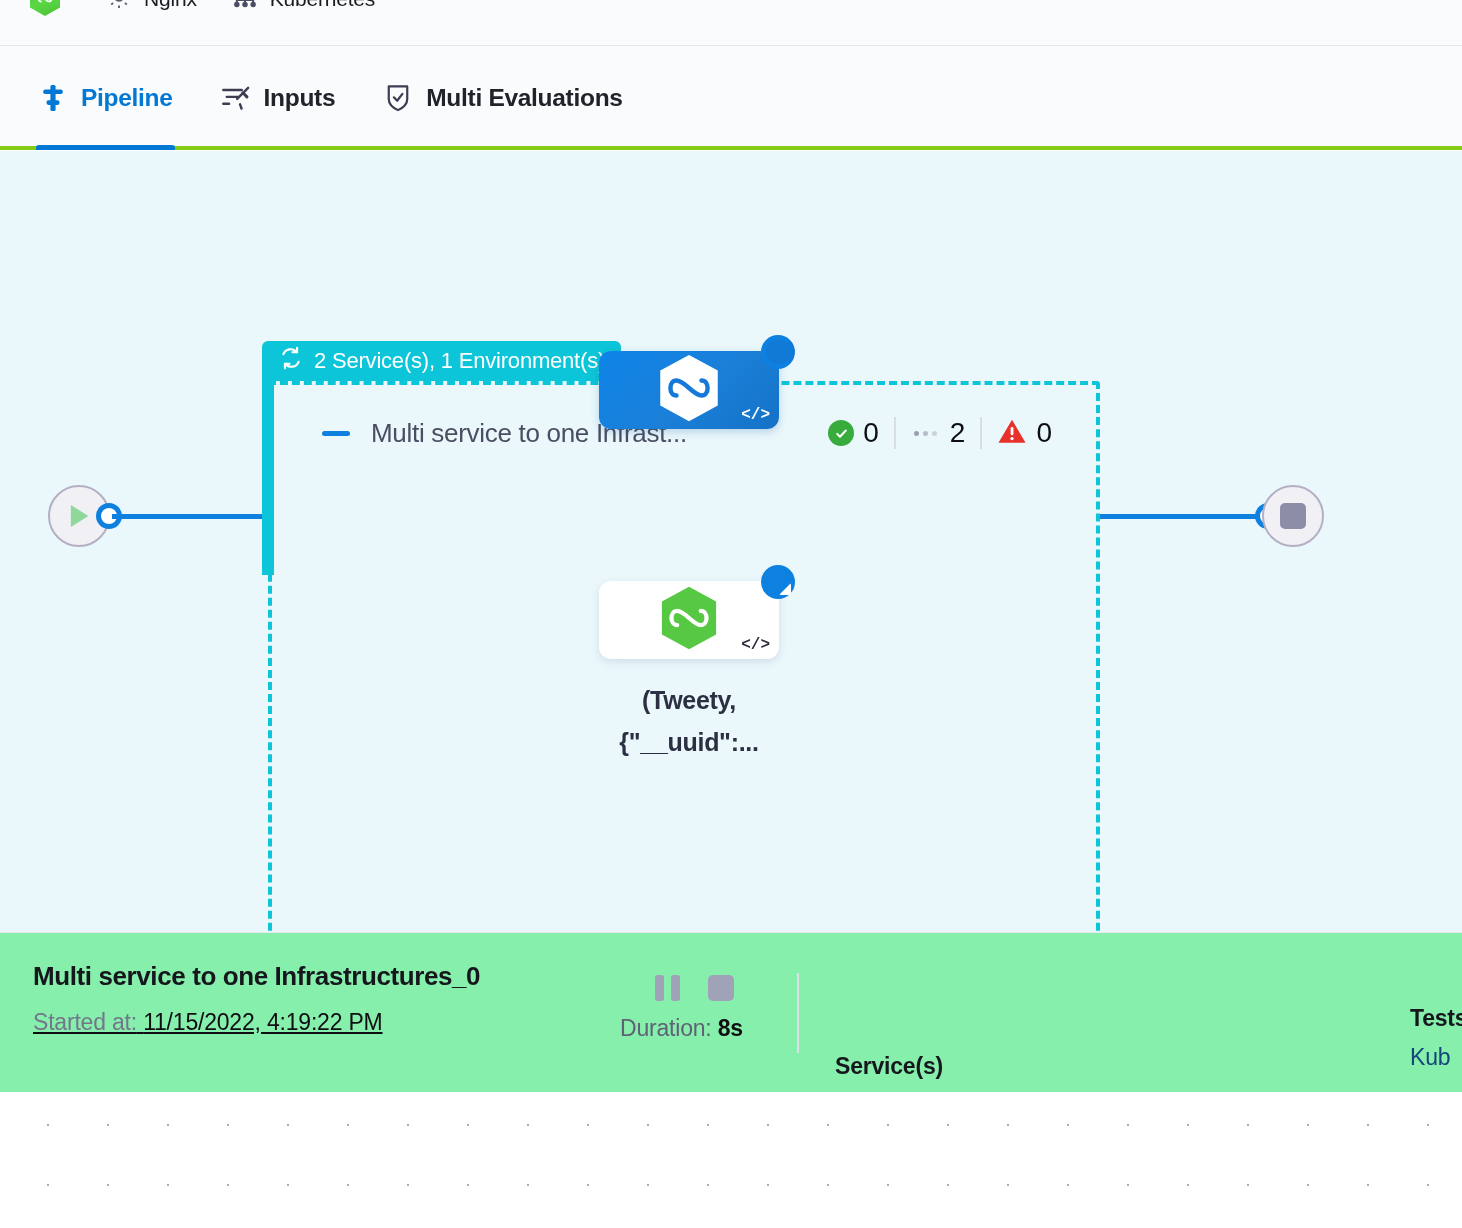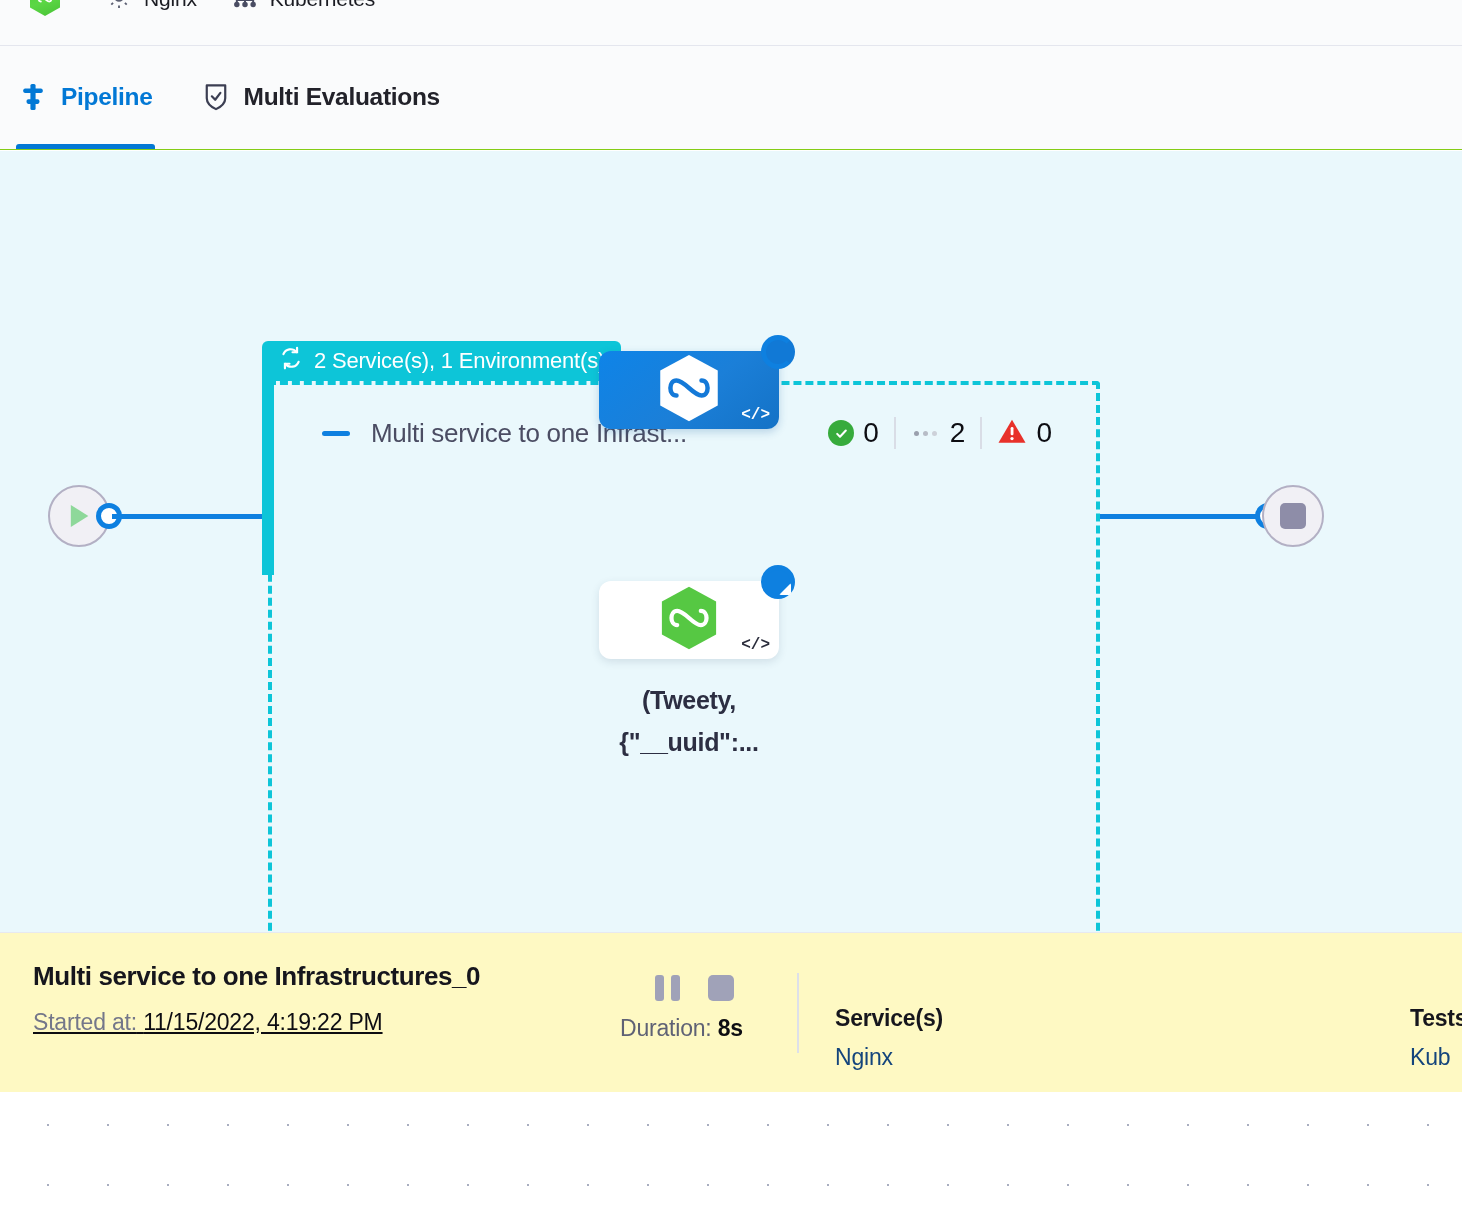--- a/index.html
+++ b/index.html
@@ -31,22 +31,22 @@
   .hexlogo .hex {
     position: absolute; inset: 0;
     background: linear-gradient(160deg,#4dc93a 0%, #5bd745 55%, #48c236 100%);
     clip-path: polygon(50% 0%, 100% 25%, 100% 75%, 50% 100%, 0% 75%, 0% 25%);
   }
   .hexlogo svg { position: absolute; left: 5px; top: 7px; }
 
   
   .tabbar {
     position: absolute; left: 0; top: 46px; width: 1462px; height: 104px;
-    background: #fafbfc; border-bottom: 1px solid #84cc16;
-    display: flex; align-items: flex-end; padding-left: 16px; gap: 44px;
+    background: #fafbfc; border-bottom: 4px solid #84cc16;
+    display: flex; align-items: flex-start; padding-left: 36px; gap: 44px;
   }
   .tab {
     display: flex; align-items: center; gap: 13px;
     height: 104px; cursor: pointer; position: relative;
     padding: 0 2px;
   }
   .tab .tlabel { font-size: 24.5px; font-weight: 700; color: #22222a; letter-spacing: -.3px; }
   .tab.active .tlabel { color: #0278d5; }
   .tab.active::after {
     content: ""; position: absolute; left: 0; right: 0; bottom: 0;
@@ -157,21 +157,21 @@
   .nodelabel {
     width: 230px; margin-top: 20px; margin-left: -25px;
     text-align: center; font-size: 25px; line-height: 42px;
     color: #3e4055; letter-spacing: -.3px;
   }
   .nodelabel b { font-weight: 700; color: #2c2e42; }
 
   
   .detail {
     position: absolute; left: 0; top: 932px; width: 1462px; height: 168px;
-    background: #fef9c3; border-top: 1px solid #e7e9f0; border-bottom: 1px solid #d6d9e4;
+    background: #86efac; border-top: 1px solid #e7e9f0; border-bottom: 1px solid #d6d9e4;
     overflow: hidden;
   }
   .d-title { position: absolute; left: 33px; top: 28px; font-size: 26px; font-weight: 700; color: #16161d; letter-spacing: -.4px; }
   .d-started { position: absolute; left: 33px; top: 76px; font-size: 23px; color: #0d0d12; letter-spacing: -.2px; text-decoration: underline; }
   .d-started .k { color: #74778a; }
   .d-controls { position: absolute; left: 655px; top: 42px; display: flex; gap: 28px; align-items: center; }
   .pausebtn { display: flex; gap: 7px; cursor: pointer; }
   .pausebtn span { display: block; width: 9px; height: 26px; border-radius: 3px; background: #a0a2b8; }
   .stopbtn { width: 26px; height: 26px; border-radius: 5px; background: #a0a2b8; cursor: pointer; }
   .d-duration { position: absolute; left: 620px; top: 82px; font-size: 23px; color: #5f6275; letter-spacing: -.2px; }
@@ -234,20 +234,30 @@
     <span class="ticon">
       <svg width="26" height="28" viewBox="0 0 24 26" fill="#0278d5">
         <rect x="9.6" y="1" width="4.8" height="24" rx="1.4"></rect>
         <rect x="3" y="5" width="18" height="4.4" rx="1.7"></rect>
         <rect x="6" y="15" width="12" height="4.4" rx="1.7"></rect>
       </svg>
     </span>
     <span class="tlabel">Pipeline</span>
   </div>
 
+  <div class="tab">
+    <span class="ticon">
+      <svg width="30" height="28" viewBox="0 0 26 24" fill="none" stroke="#3b3e52" stroke-width="2.1" stroke-linecap="round">
+        <path d="M2 5h16M5 11h10M2 17h5"></path>
+        <path d="M23.5 3.2l-9.5 9.6M16.5 17.5l1.3 3.6"></path>
+        <path d="M19 7.5l3.5 3.5" stroke-width="2.6"></path>
+      </svg>
+    </span>
+    <span class="tlabel">Inputs</span>
+  </div>
 
   <div class="tab">
     <span class="ticon">
       <svg width="28" height="30" viewBox="0 0 24 26" fill="none" stroke="#3b3e52" stroke-width="1.9" stroke-linejoin="round">
         <path d="M4 3h16v11c0 5-5.5 8.3-8 9.5C9.5 22.3 4 19 4 14V3z"></path>
         <path d="M8.4 12.4l2.9 3 4.5-6" stroke-linecap="round"></path>
       </svg>
     </span>
     <span class="tlabel">Multi Evaluations</span>
   </div>
@@ -366,21 +376,21 @@
     <span class="stopbtn"></span>
   </div>
 
   <div class="d-duration">
     <span>Duration:</span>
     <b>8s</b>
   </div>
 
   <div class="vdiv"></div>
 
-  <div class="col" style="left:835px;">
+  <div class="col" style="left:835px;margin-top:48px;">
     <div class="h">Service(s)</div>
     <div class="v">Nginx</div>
   </div>
 
   <div class="col" style="left:1410px;">
     <div class="h">Tests</div>
     <div class="v">Kub</div>
   </div>
 </div>
 

